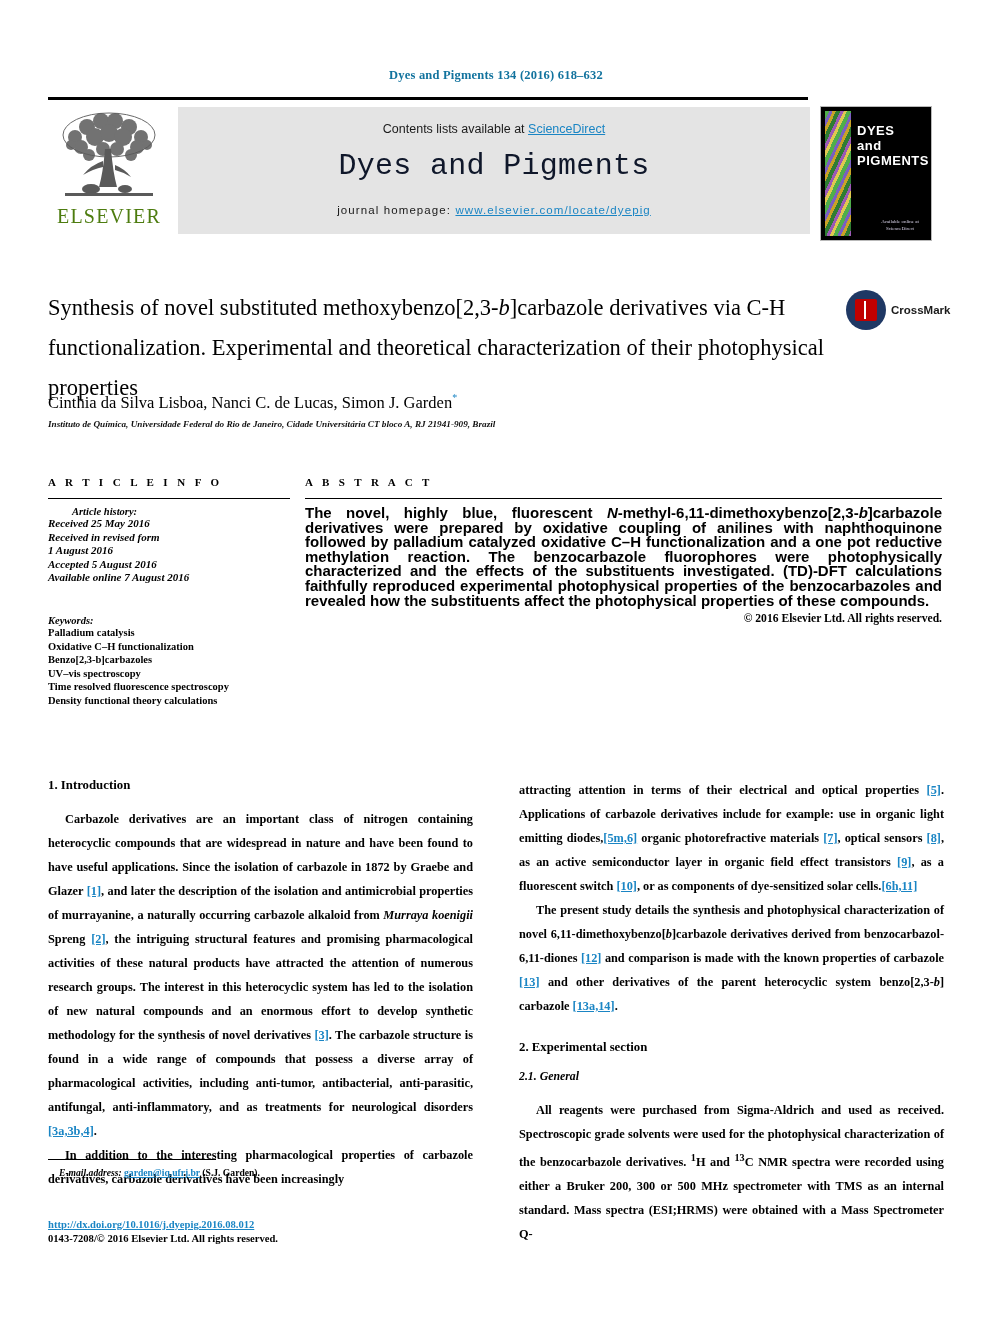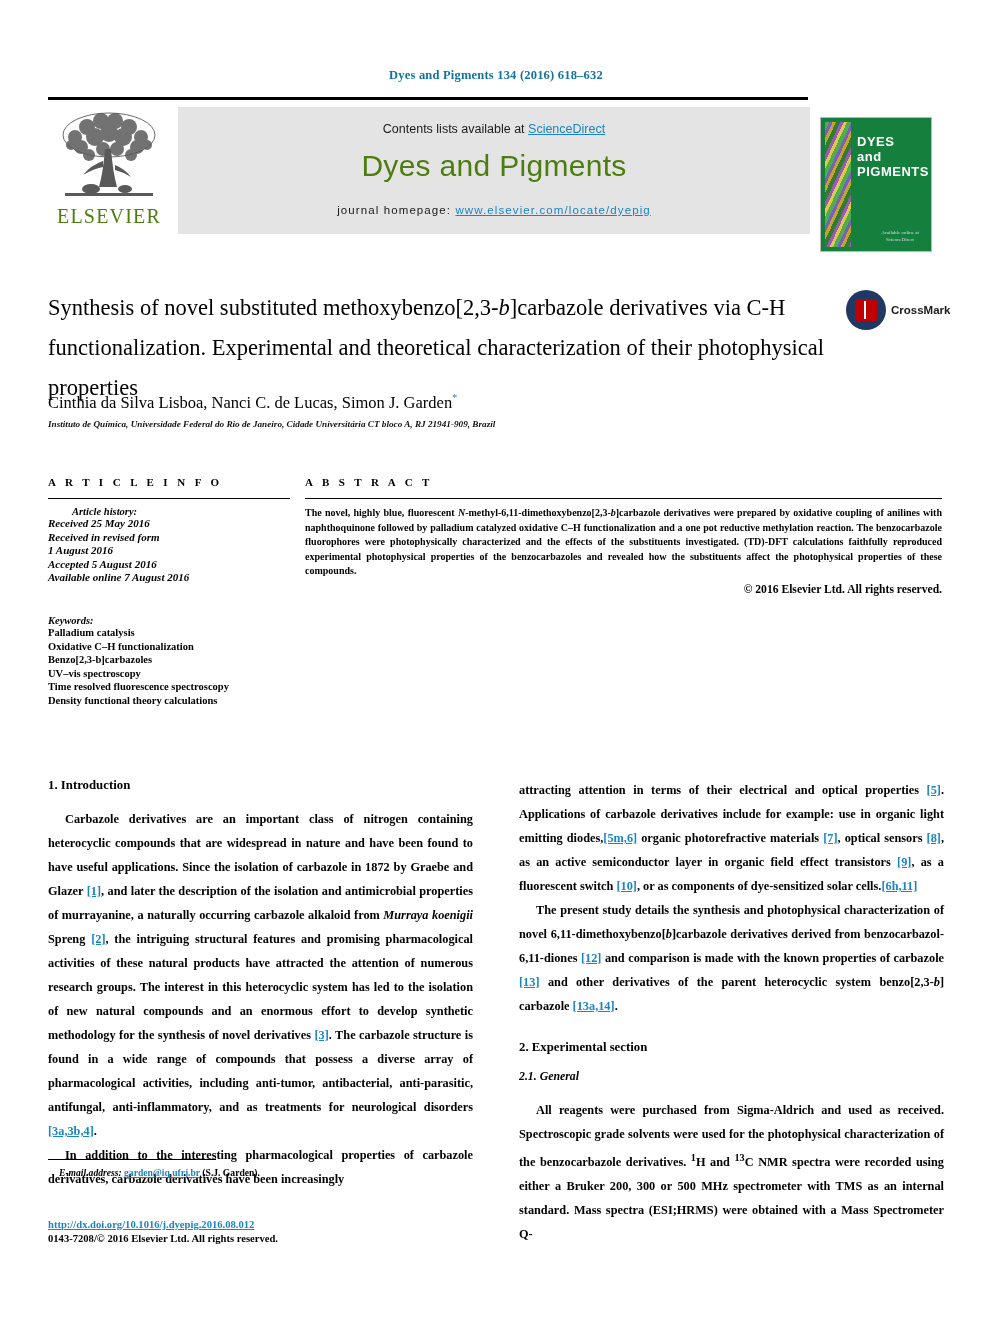--- a/index.html
+++ b/index.html
@@ -84,43 +84,43 @@
   .contents-line {
     font-family: "Liberation Sans", sans-serif;
     font-size: 12.5px;
     padding-top: 15px;
     color: #1a1a1a;
   }
   .contents-line .sd {
     color: #1a85c4;
   }
   .journal-title {
-    font-family: Liberation Sans, sans-serif;
+    font-family: Liberation Mono, monospace;
     font-size: 30px;
     margin-top: 13px;
-    color: #4d7c0f;
+    color: #0f172a;
     letter-spacing: .3px;
   }
   .homepage-line {
     font-family: "Liberation Sans", sans-serif;
     font-size: 11.5px;
     margin-top: 21px;
     letter-spacing: 1.1px;
     color: #1a1a1a;
   }
   .homepage-line .url {
     color: #1a85c4;
   }
   .cover-thumb {
     position: absolute;
-    top: 20px;
+    top: 9px;
     left: 772px;
     width: 110px;
     height: 133px;
-    background: #15803d;
+    background: #000000;
     border: 1px solid #b9b9b9;
     overflow: hidden;
   }
   .cover-strip {
     position: absolute;
     left: 4px; top: 4px;
     width: 26px; height: 125px;
     background:
       repeating-linear-gradient(115deg,
         #4fae4a 0px, #4fae4a 4px,
@@ -277,22 +277,22 @@
     font-style: italic;
     font-weight: bold;
     font-size: 10.5px;
   }
   .kw-line {
     font-size: 10.5px;
     line-height: 13.6px;
     font-weight: bold;
   }
   .abstract-body {
-    font-family: Liberation Serif, serif;
-    font-size: 10px;
+    font-family: Liberation Sans, sans-serif;
+    font-size: 15px;
     line-height: 14.6px;
     text-align: justify;
     font-weight: bold;
     color: #000;
   }
   .abstract-body .ital { font-style: italic; }
   .copyright {
     margin-top: 4px;
     text-align: right;
     font-size: 11.6px;

